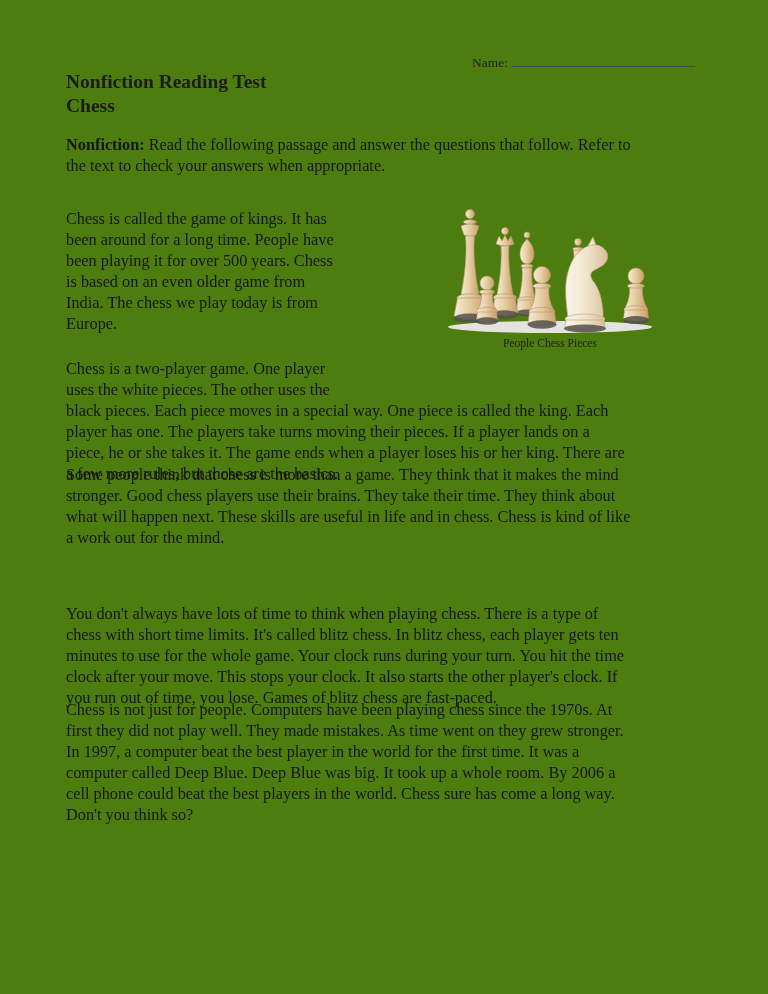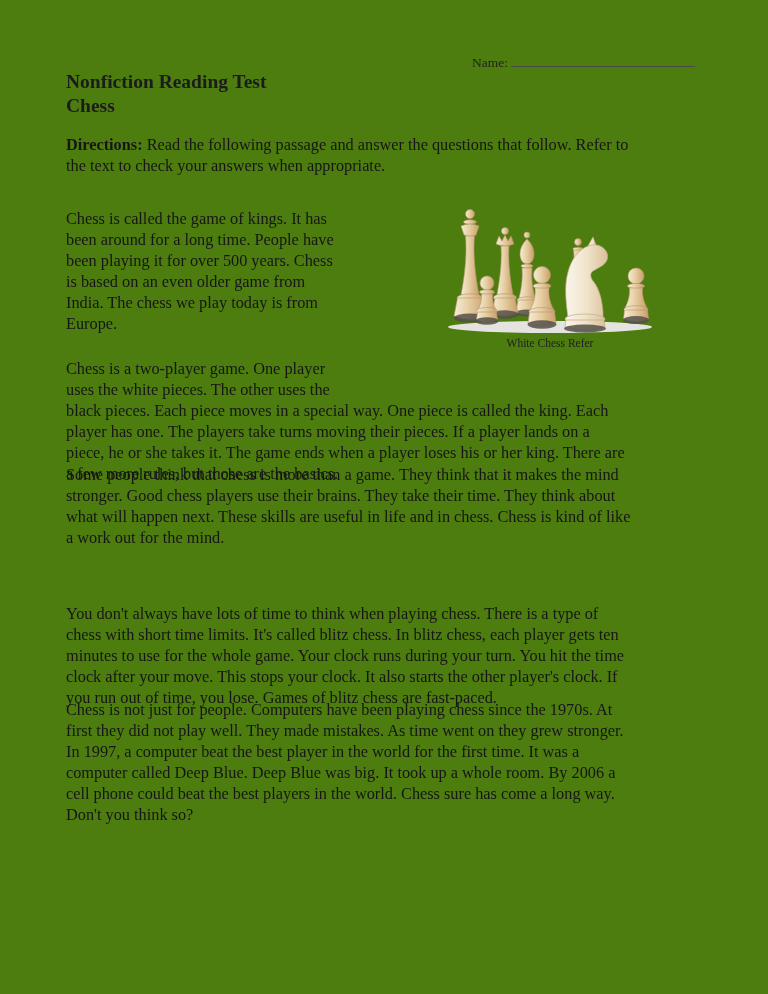--- a/index.html
+++ b/index.html
@@ -78,21 +78,21 @@
 
   <div class="name-row">
     <span>Name:</span><span class="name-blank"></span>
   </div>
 
   <div class="title-block">
     <div>Nonfiction Reading Test</div>
     <div>Chess</div>
   </div>
 
-  <p class="body-text directions"><span class="bold">Directions:</span><span> Read the following passage and answer the questions that follow. Refer to
+  <p class="body-text directions"><span class="bold">Nonfiction:</span><span> Read the following passage and answer the questions that follow. Refer to
 the text to check your answers when appropriate.</span></p>
 
   <p class="body-text para-1">Chess is called the game of kings. It has
 been around for a long time. People have
 been playing it for over 500 years. Chess
 is based on an even older game from
 India. The chess we play today is from
 Europe.</p>
   <p class="body-text para-2">Chess is a two-player game. One player
 uses the white pieces. The other uses the
@@ -196,16 +196,16 @@
 
       <g fill="url(#wood)" stroke="#b5936a" stroke-width="0.6">
         <circle cx="206" cy="74" r="8"></circle>
         <ellipse cx="206" cy="84" rx="8.5" ry="2.6"></ellipse>
         <path d="M199.5,86 C200,94 198,100 195,106 L217,106 C214,100 212,94 212.5,86 Z"></path>
         <ellipse cx="206" cy="107.5" rx="12" ry="3.8"></ellipse>
         <path d="M194.5,108 L193.5,117 Q206,122.5 218.5,117 L217.5,108 Z"></path>
       </g>
       <ellipse cx="206" cy="118" rx="13" ry="4" fill="#55504a" opacity="0.85"></ellipse>
     </svg>
-    <div class="figure-caption">White Chess Refer</div>
+    <div class="figure-caption">People Chess Pieces</div>
   </div>
 
 </div>
 
 </body></html>

